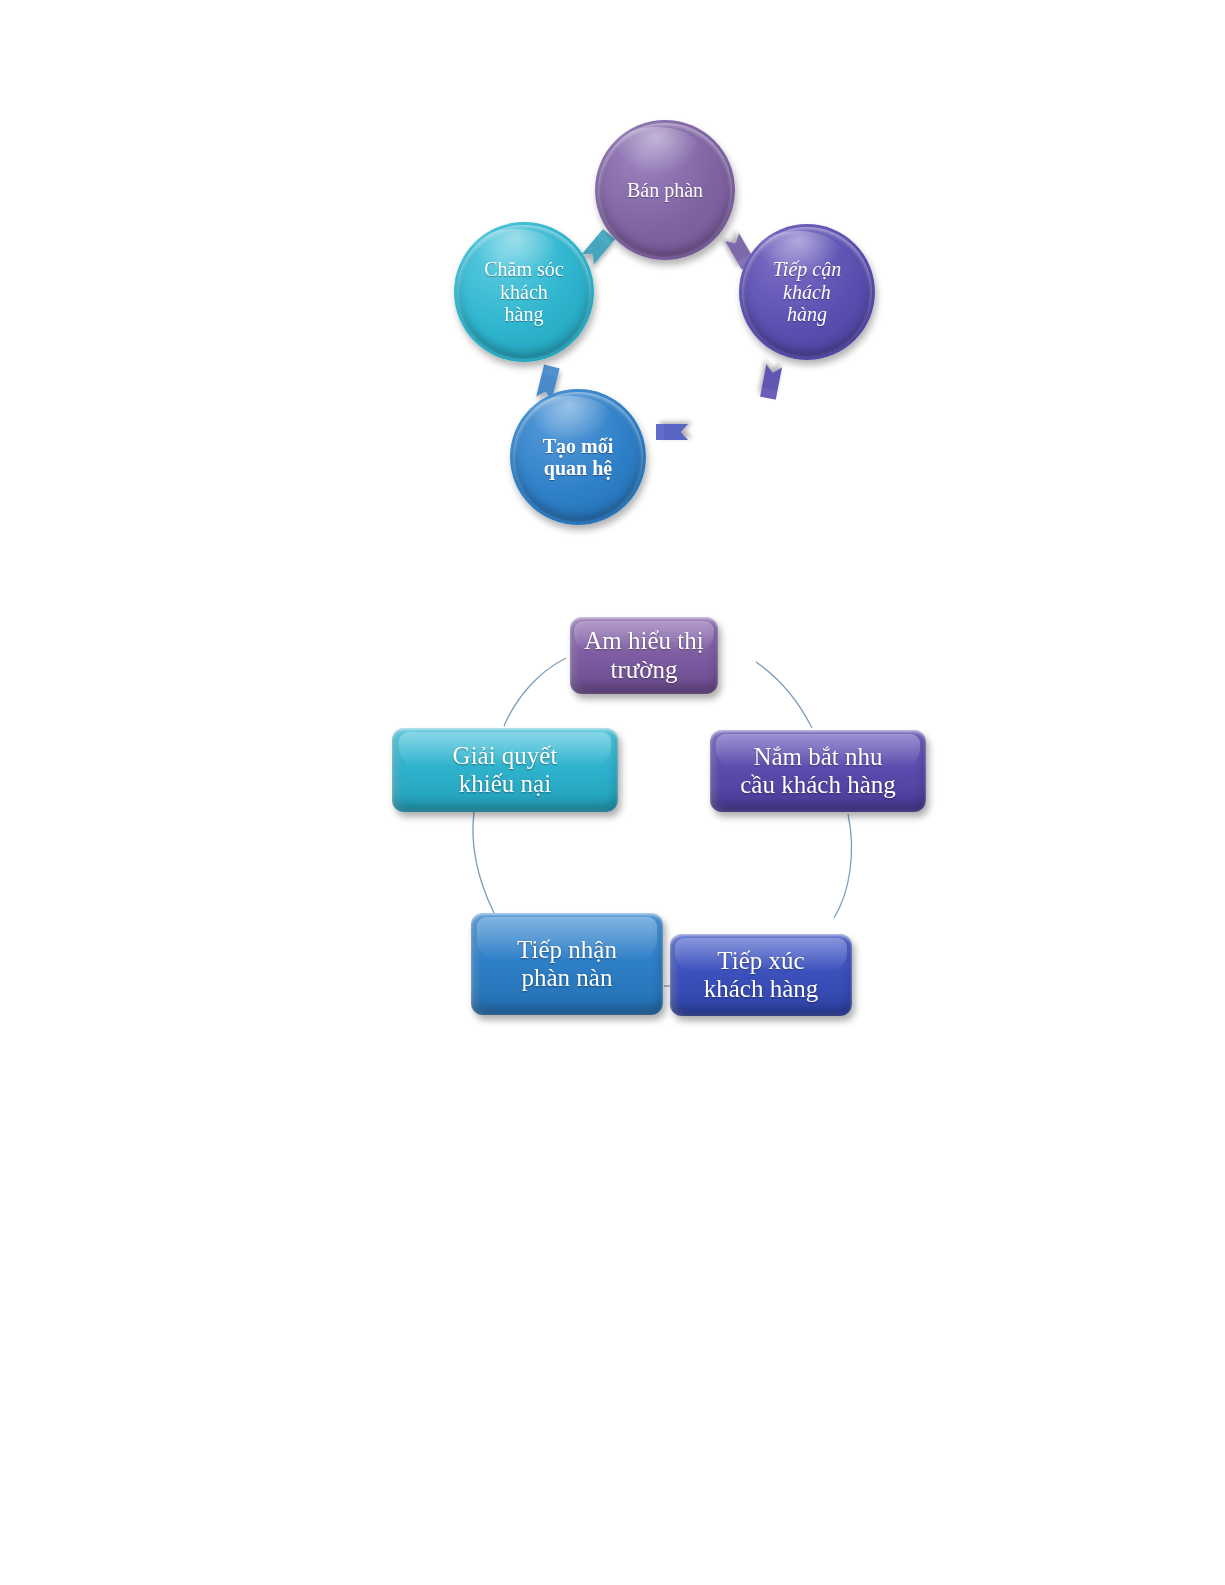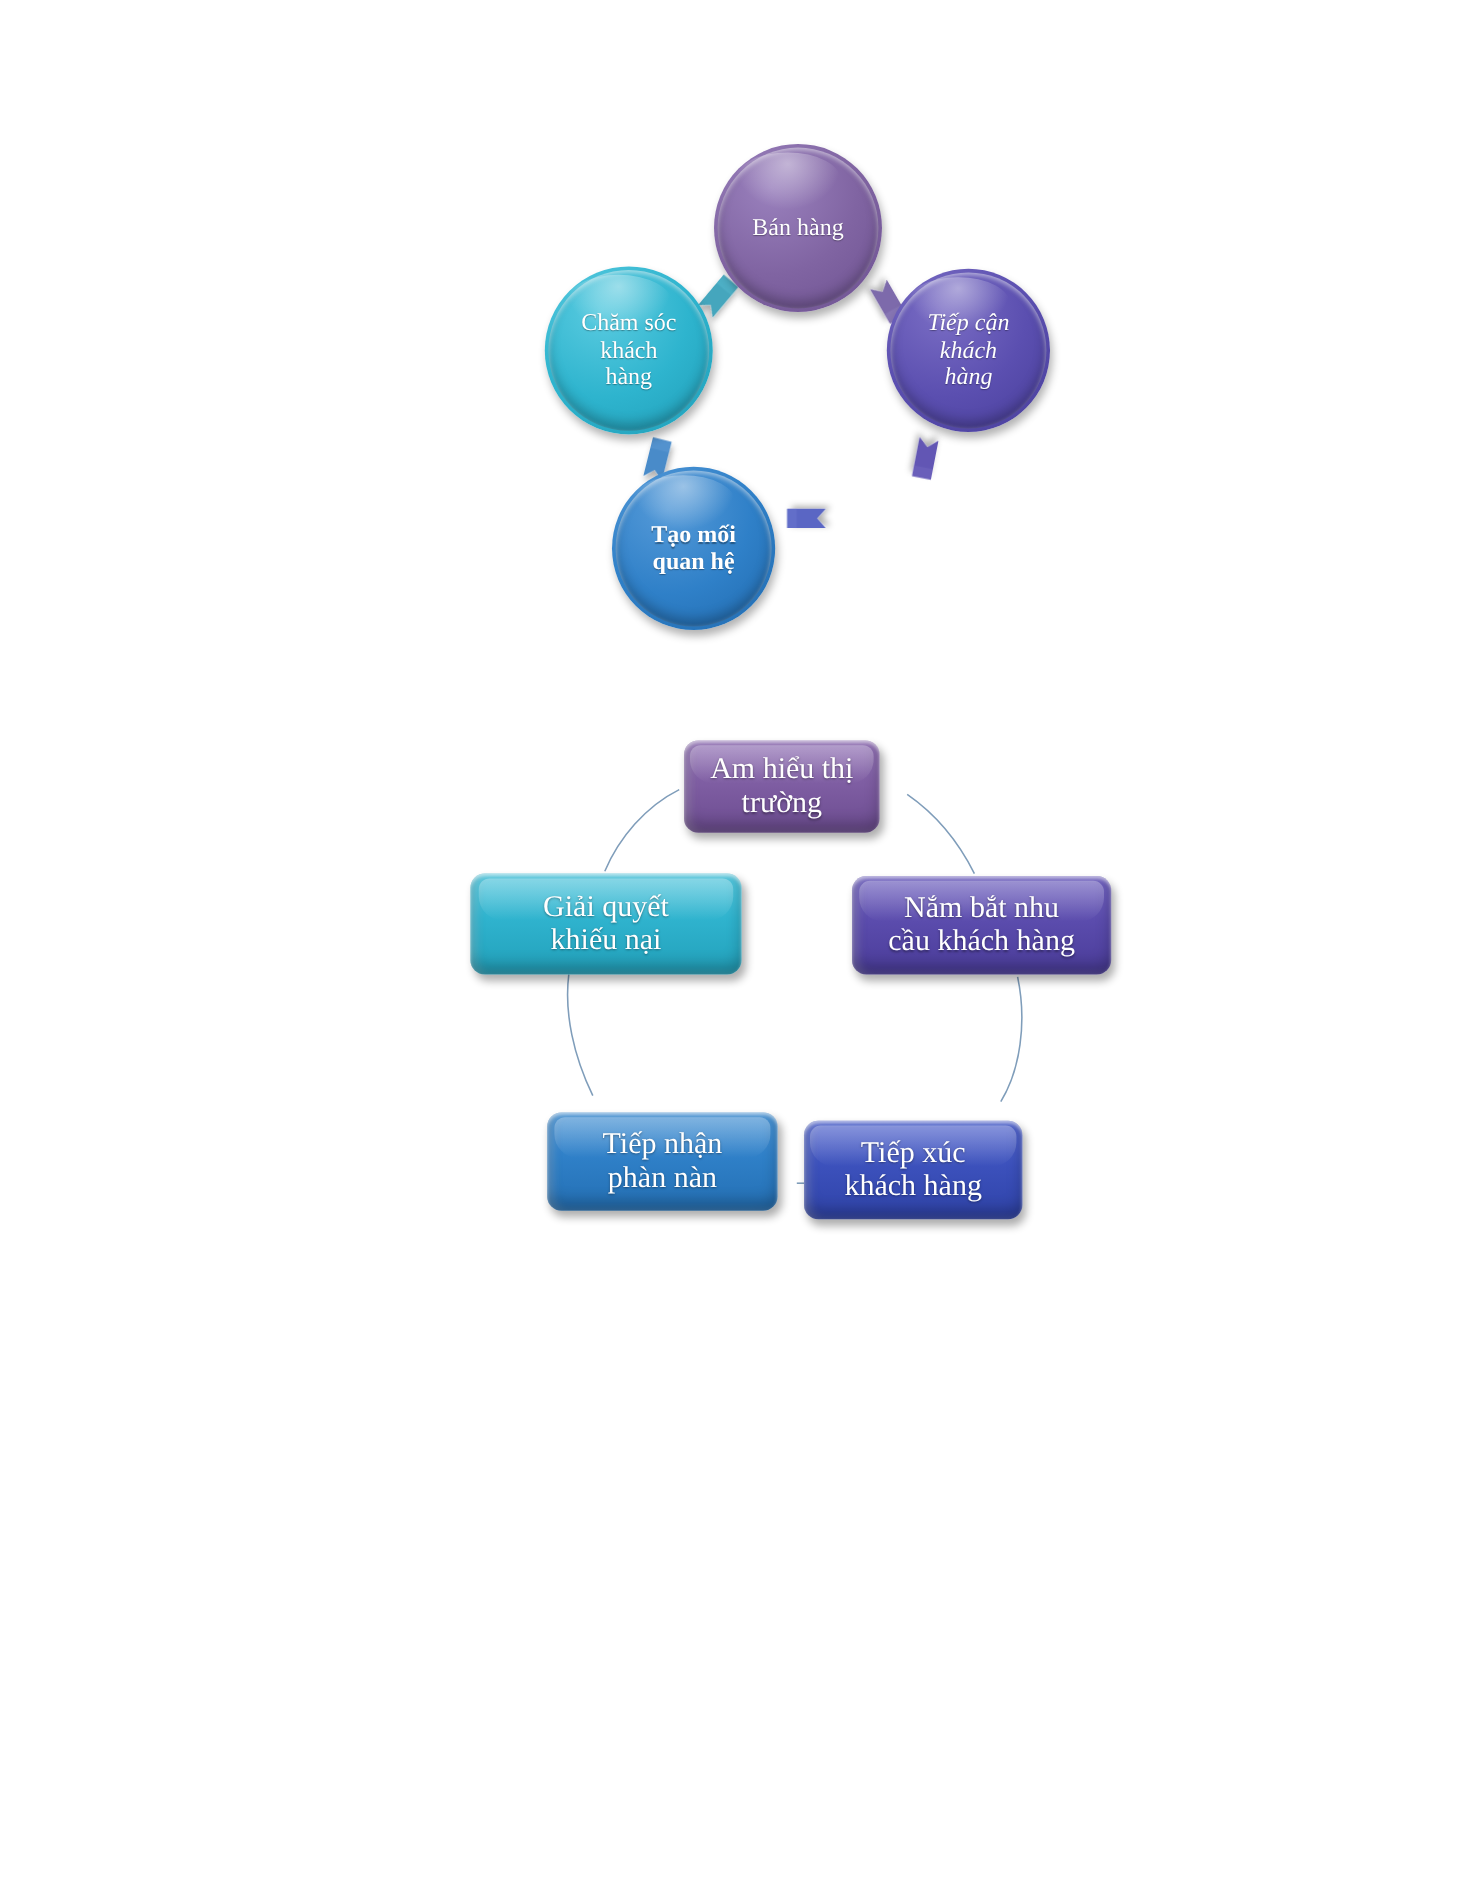--- a/index.html
+++ b/index.html
@@ -163,21 +163,21 @@
       </g>
 
       <g filter="url(#sh1)" transform="translate(110,281) rotate(14)">
         <polygon points="0,-17 16,-17 16,16 8,9 0,16" fill="#4a8bc9"></polygon>
         <polygon points="0,-17 16,-17 16,-8 0,-8" fill="#5b9ad3" opacity=".5"></polygon>
       </g>
     </svg>
 
     <div class="node-circle" style="left:165px; top:20px; width:140px; height:140px;
                 background: radial-gradient(circle at 34% 26%, #9a81bd 0%, #8064a2 52%, #6d5190 100%);">
-      <span class="label">Bán hàng</span>
+      <span class="label">Bán phàn</span>
     </div>
 
     <div class="node-circle" style="left:309px; top:124px; width:136px; height:136px;
                 background: radial-gradient(circle at 34% 26%, #7a6dc4 0%, #5b4fb0 52%, #473d99 100%); font-style: italic;">
       <span class="label">Tiếp cận<br>khách<br>hàng</span>
     </div>
 
 
     <div class="node-circle" style="left:80px; top:289px; width:136px; height:136px;
                 background: radial-gradient(circle at 34% 26%, #559ad8 0%, #2f80c8 52%, #2069ad 100%); font-weight: bold;">
@@ -195,37 +195,37 @@
     <svg viewBox="0 0 600 430" aria-hidden="true">
       <g fill="none" stroke="#7f9dba" stroke-width="1.3">
         <path d="M196,58 C168,72 146,98 134,126"></path>
         <path d="M386,62 C412,80 430,104 442,128"></path>
         <path d="M478,214 C486,252 480,292 464,318"></path>
         <path d="M300,386 L294,386"></path>
         <path d="M124,313 C108,280 100,244 104,212"></path>
       </g>
     </svg>
 
-    <div class="node-box" style="left:200px; top:17px; width:163px; height:77px;
+    <div class="node-box" style="left:200px; top:17px; width:148px; height:77px;
                 background: linear-gradient(180deg, #9374b6 0%, #7f5ea3 45%, #6c4c90 100%);">
       <span class="label">Am hiểu thị<br>trường</span>
     </div>
 
     <div class="node-box" style="left:340px; top:130px; width:216px; height:82px;
                 background: linear-gradient(180deg, #7264c0 0%, #5b4cad 45%, #4a3c99 100%);">
       <span class="label">Nắm bắt nhu<br>cầu khách hàng</span>
     </div>
 
     <div class="node-box" style="left:300px; top:313px; width:182px; height:82px;
                 background: linear-gradient(180deg, #5568ce 0%, #3c51bc 45%, #2f43a8 100%); margin-top: 21px;">
       <span class="label">Tiếp xúc<br>khách hàng</span>
     </div>
 
-    <div class="node-box" style="left:86px; top:313px; width:192px; height:82px;
-                background: linear-gradient(180deg, #4c95d5 0%, #2f80c8 45%, #246fb3 100%); margin-top: 14px;">
+    <div class="node-box" style="left:101px; top:313px; width:192px; height:102px;
+                background: linear-gradient(180deg, #4c95d5 0%, #2f80c8 45%, #246fb3 100%);">
       <span class="label">Tiếp nhận<br>phàn nàn</span>
     </div>
 
     <div class="node-box" style="left:22px; top:128px; width:226px; height:84px;
                 background: linear-gradient(180deg, #56c7dd 0%, #2fb3ce 45%, #22a0ba 100%);">
       <span class="label">Giải quyết<br>khiếu nại</span>
     </div>
   </div>
 
 </div>

